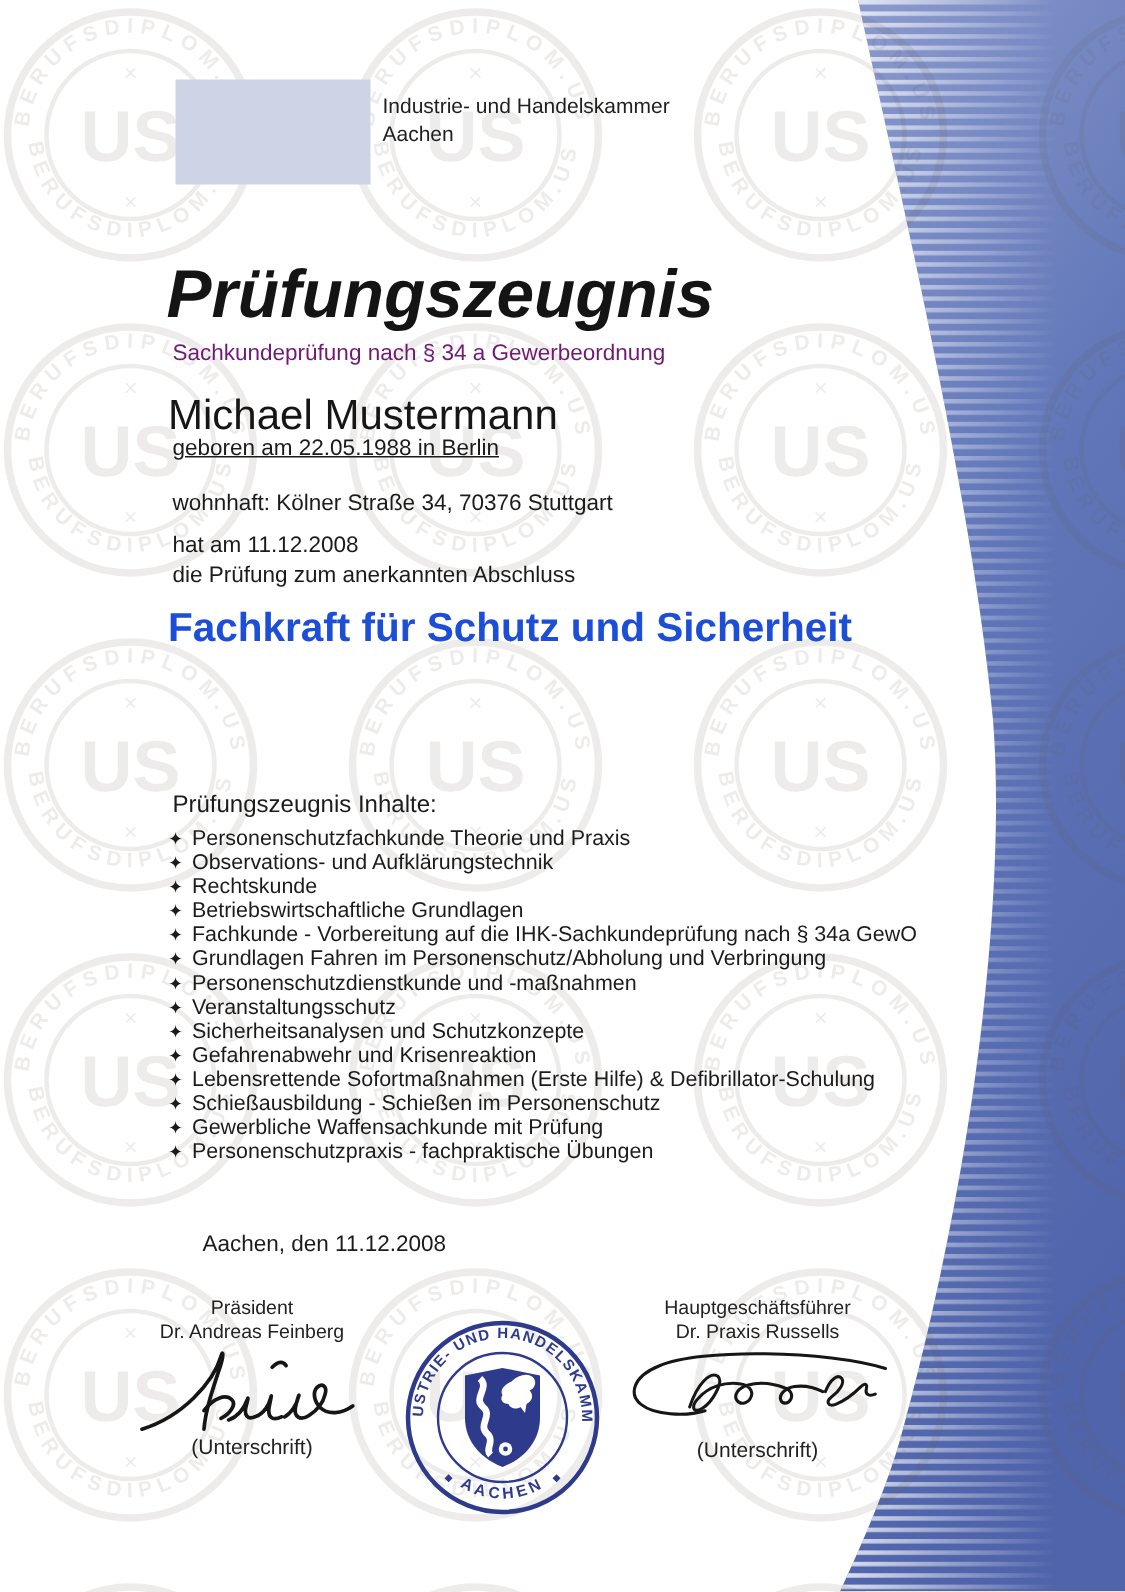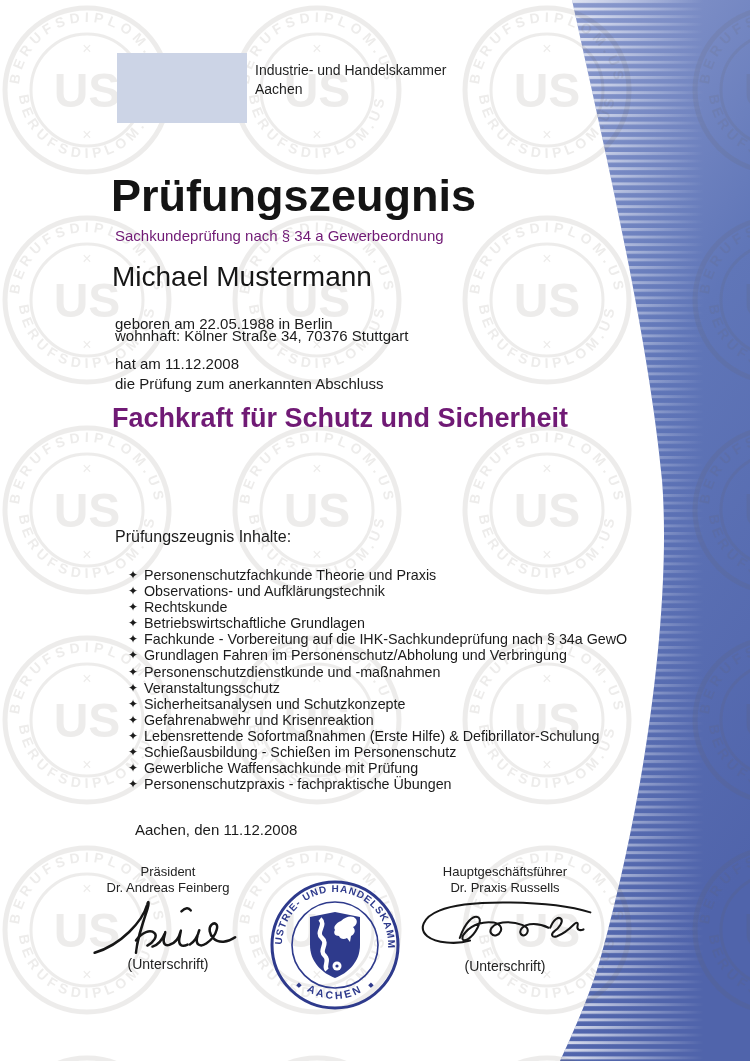--- a/index.html
+++ b/index.html
@@ -22,44 +22,44 @@
     left:117px;top:53px;width:130px;height:70px;
     background:#ccd4e6;
   }
   .org{
     left:255px;top:61px;width:260px;
     font-size:14px;line-height:19px;color:#1f1f1f;
   }
   .doc-title{
     left:111px;top:170px;
     font-family:"Liberation Sans", sans-serif;
-    font-size:45px;font-weight:700;letter-spacing:0px;color:#141414;
+    font-size:45px;font-weight:700;letter-spacing:0px;color:#141414;font-style:italic;
   }
   .doc-subtitle{left:115px;top:227px;font-size:15px;color:#701a75;}
   .recipient-name{
     left:112px;top:261px;
     font-size:28px;font-weight:400;color:#161616;
   }
   .line{font-size:15px;color:#1b1b1b;}
-  .l-geboren{left:115px;top:315px;}
+  .l-geboren{left:115px;top:290px;text-decoration:underline;}
   .l-wohnhaft{left:115px;top:327px;text-align:right;}
   .l-hatam{left:115px;top:355px;}
   .l-pruefung{left:115px;top:375px;}
   .qualification{
     left:112px;top:403px;
-    font-size:27px;font-weight:700;color:#701a75;
+    font-size:27px;font-weight:700;color:#1d4ed8;
   }
   .legal{
     left:115px;top:459px;width:457px;
     font-size:14.5px;line-height:20px;text-align:justify;color:#1c1c1c;
   }
   .contents-heading{left:115px;top:528px;font-size:16px;}
   .content-list{
     left:112px;top:551px;width:520px;
-    list-style:none;margin:16px;padding:0;
+    list-style:none;margin:0;padding:0;
     font-size:14.3px;line-height:16.1px;
   }
   .content-list li{white-space:nowrap;}
   .blt{display:inline-block;width:16px;font-size:12px;vertical-align:top;line-height:16.1px;}
   .place-date{left:135px;top:821px;font-size:15px;}
 
   .sig-block{width:220px;text-align:center;font-size:13px;line-height:15.5px;color:#222;}
   .sig-left{left:58px;top:864px;}
   .sig-right{left:395px;top:864px;}
   .sig-svg{display:block;margin:2px auto 0 auto;}

